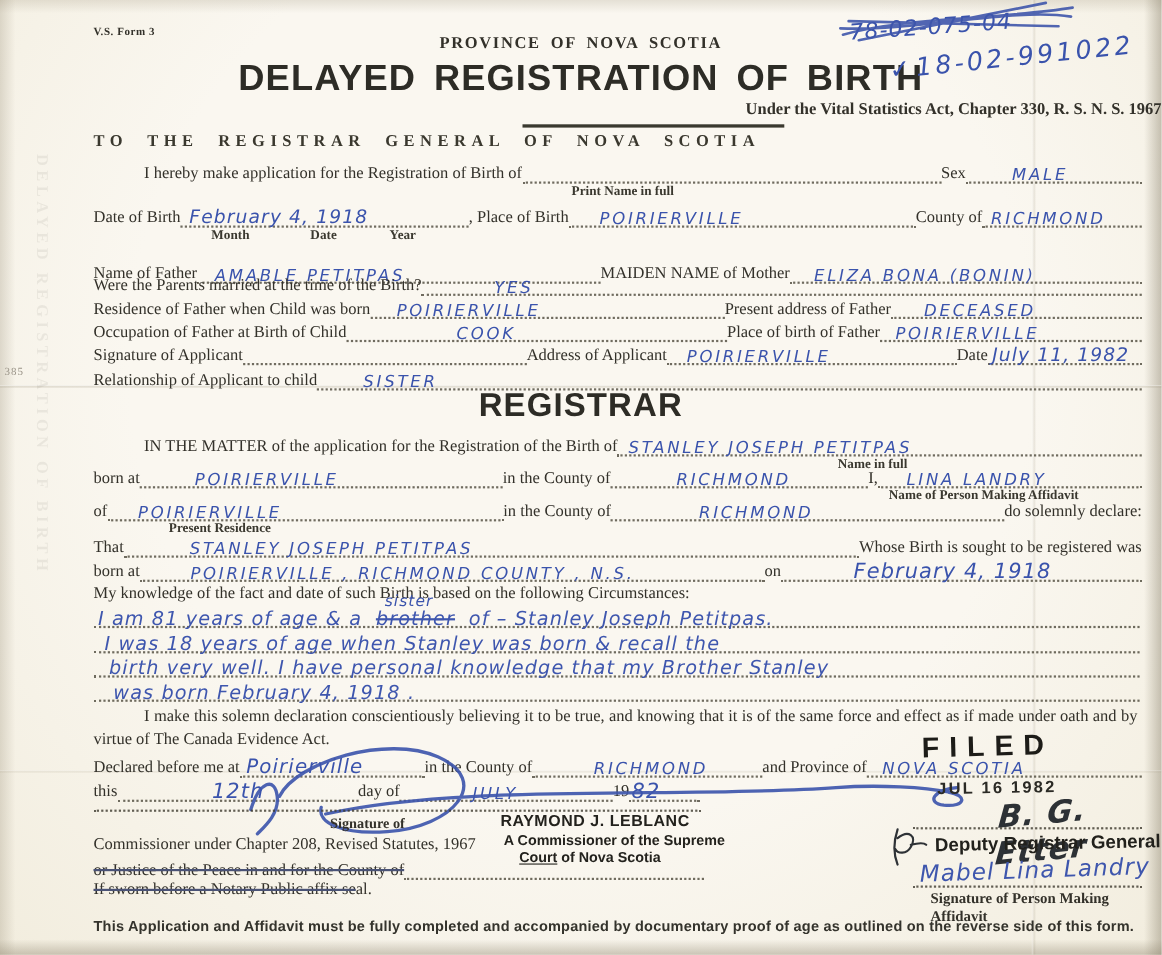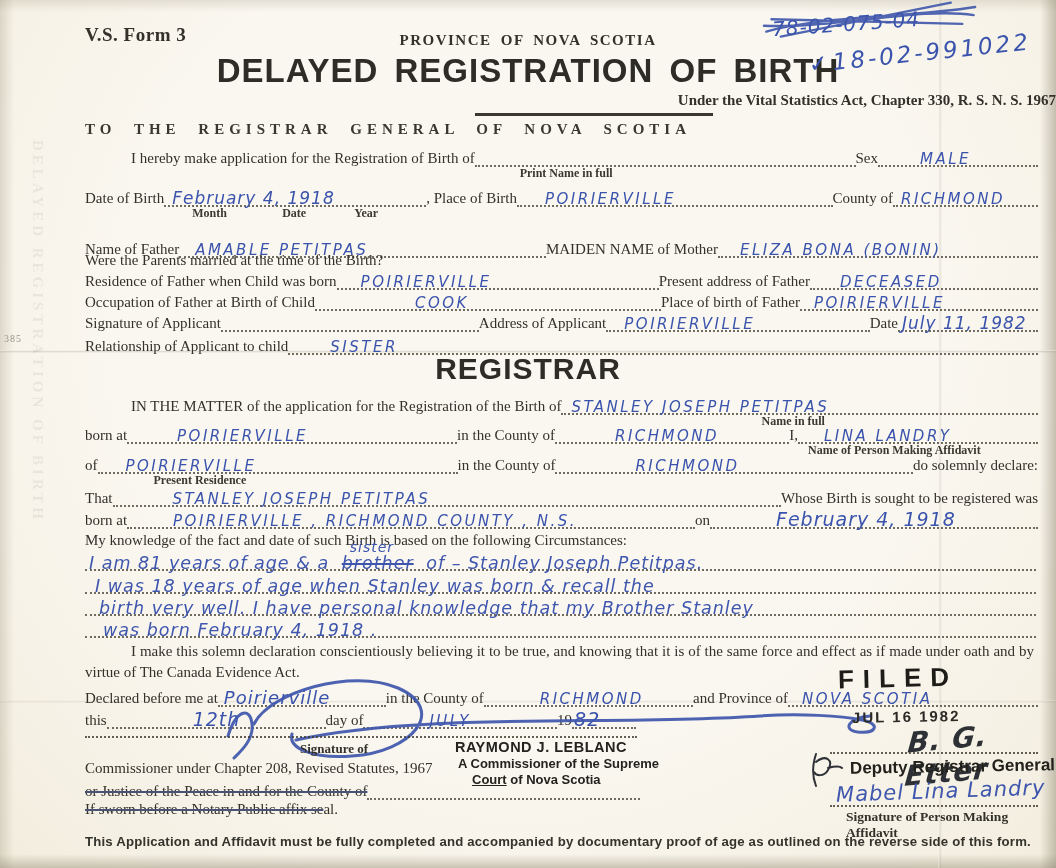--- a/index.html
+++ b/index.html
@@ -48,21 +48,21 @@
 </style>
 </head>
 <body>
 
 <div class="crease" style="top:350px;"></div>
 <div class="crease" style="top:700px; opacity:.6;"></div>
 <div class="vcrease" style="left:938px;"></div>
 <div class="bleed">DELAYED REGISTRATION OF BIRTH</div>
 <div class="abs" style="left:4px; top:333px; font-size:10px; color:#9a9488; letter-spacing:1px;">385</div>
 
-<div class="abs" style="left:85px; top:24px; font-size:19px; font-weight:bold; letter-spacing:.5px;">V.S. Form 3</div>
+<div class="abs" style="left:85px; top:24px; font-size:10px; font-weight:bold; letter-spacing:.5px;">V.S. Form 3</div>
 
 <div class="abs center" style="top:32px; font-size:15px; font-weight:bold; letter-spacing:1.5px; word-spacing:4px;">PROVINCE OF NOVA SCOTIA</div>
 
 <div class="abs center title" style="top:52px; font-size:33px; letter-spacing:1px; word-spacing:6px;">DELAYED REGISTRATION OF BIRTH</div>
 
 <div class="abs center" style="top:92px; font-size:15px; font-weight:bold;text-align:right;">Under the Vital Statistics Act, Chapter 330, R. S. N. S. 1967</div>
 
 <div class="abs" style="left:475px; top:113px; width:238px; height:2.5px; background:#3a392f;"></div>
 
 <div class="abs" style="left:772px; top:12px; transform:rotate(-4deg);">
@@ -113,20 +113,23 @@
     <span class="hw caps" style="left:16px;">AMABLE   PETITPAS</span>
   </span>
   <span class="lbl">MAIDEN NAME of Mother</span>
   <span class="fill" style="width:320px;">
     <span class="hw caps" style="left:22px;">ELIZA  BONA  (BONIN)</span>
   </span>
 </div>
 
 <div class="row" style="top:250px;">
   <span class="lbl">Were the Parents married at the time of the Birth?</span>
+  <span class="fill grow">
+    <span class="hw caps" style="left:66px;">YES</span>
+  </span>
 </div>
 
 <div class="row" style="top:271px;">
   <span class="lbl">Residence of Father when Child was born</span>
   <span class="fill grow">
     <span class="hw caps" style="left:24px;">POIRIERVILLE</span>
   </span>
   <span class="lbl">Present address of Father</span>
   <span class="fill" style="width:228px;">
     <span class="hw caps" style="left:30px;">DECEASED</span>

